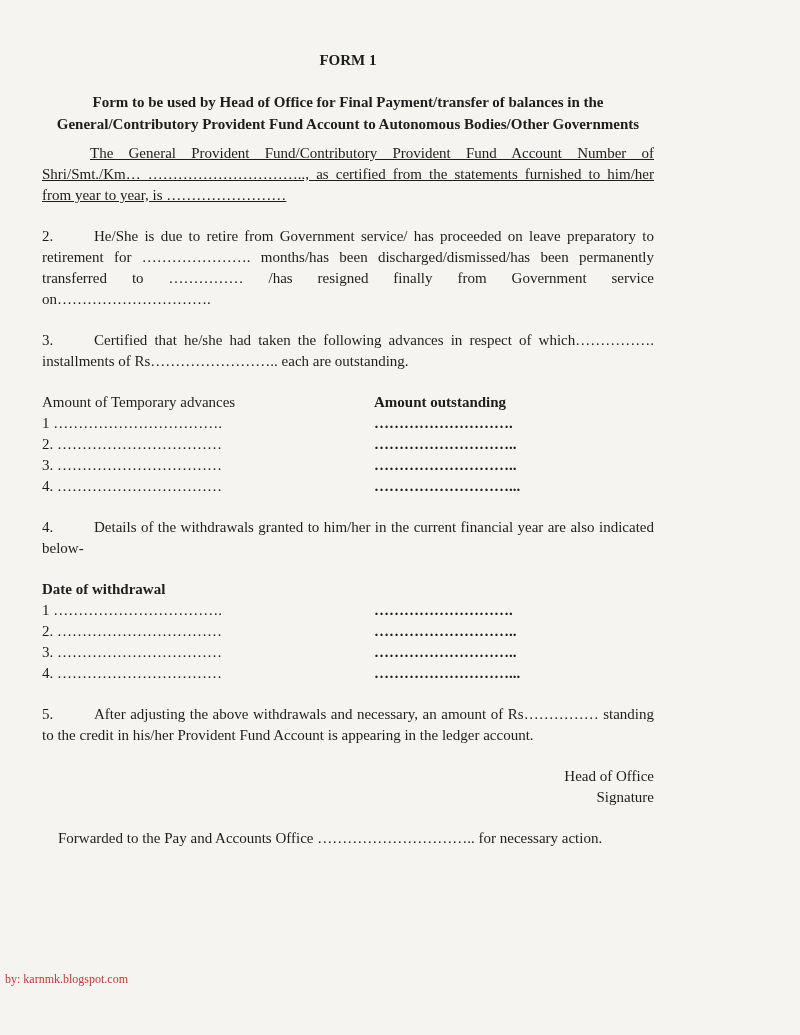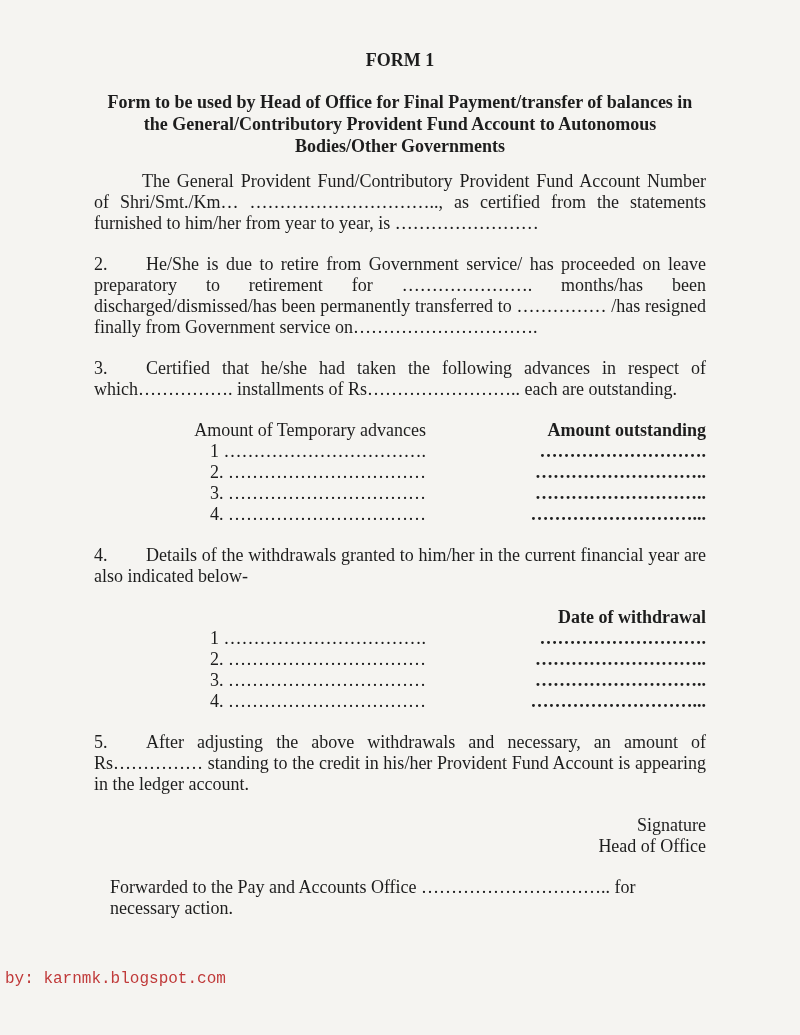--- a/index.html
+++ b/index.html
@@ -11,75 +11,74 @@
     height: 1035px;
     background: #f5f4f1;
     font-family: "Liberation Serif", "DejaVu Serif", serif;
     color: #1d1d1d;
     position: relative;
     overflow: hidden;
   }
   .page {
     position: relative;
     width: 612px;
-    padding: 50px 94px 0 94px;
-    font-size: 18px;
+    padding: 50px 94px 0 42px;
+    font-size: 15px;
     line-height: 21px;
   }
   .form-number {
     text-align: center;
     font-weight: bold;
     margin: 0 0 20px 0;
   }
   .doc-title {
     text-align: center;
     font-weight: bold;
     line-height: 22px;
-    margin: 0 0 14px 0;
+    margin: 0 0 8px 0;
   }
   p.body-para {
     margin: 0 0 20px 0;
     text-align: justify;
   }
   p.intro {
     text-indent: 48px;
+    text-decoration: underline;
   }
   .clause-num {
     display: inline-block;
     width: 52px;
   }
   .tbl {
     margin: 0 0 20px 0;
   }
   .tbl-row {
     display: flex;
-    text-align: right;
   }
   .tbl-left {
     width: 332px;
   }
   .tbl-right {
     flex: 1;
     font-weight: bold;
   }
   .signature-block {
     text-align: right;
     margin: 0 0 20px 0;
   }
   .forwarded {
     margin: 16px;
   }
   .credit {
     position: absolute;
     left: 5px;
     top: 972px;
-    font-size: 16px;
+    font-size: 12px;
     line-height: 14px;
     color: #c03a3a;
-    font-family: Liberation Mono, monospace;
   }
 </style>
 </head>
 <body>
 
 <div class="page">
 
   <div class="form-number">FORM 1</div>
 
   <div class="doc-title">Form to be used by Head of Office for Final Payment/transfer of balances in the General/Contributory Provident Fund Account to Autonomous Bodies/Other Governments</div>
@@ -134,21 +133,21 @@
     <div class="tbl-row">
       <div class="tbl-left">4. ……………………………</div>
       <div class="tbl-right">………………………...</div>
     </div>
   </div>
 
   <p class="body-para"><span class="clause-num">5.</span><span>After adjusting the above withdrawals and necessary, an amount of Rs…………… standing to the credit in his/her Provident Fund Account is appearing in the ledger account.</span></p>
 
 
   <div class="signature-block">
+    <div>Head of Office</div>
     <div>Signature</div>
-    <div>Head of Office</div>
   </div>
 
   <p class="forwarded">Forwarded to the Pay and Accounts Office ………………………….. for necessary action.</p>
 
 </div>
 
 <div class="credit">by: karnmk.blogspot.com</div>
 
 </body></html>

